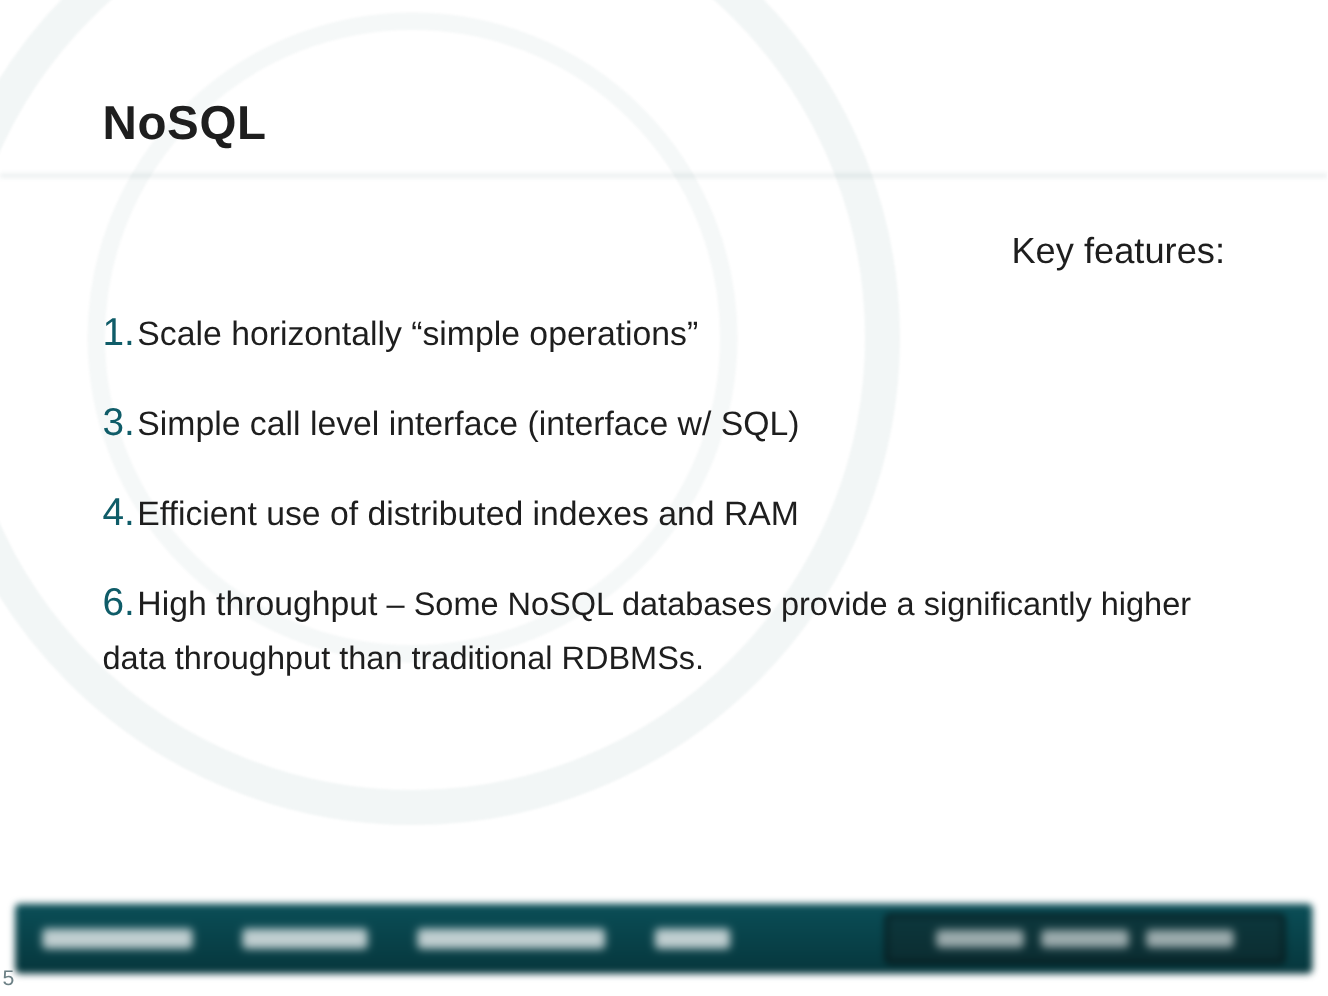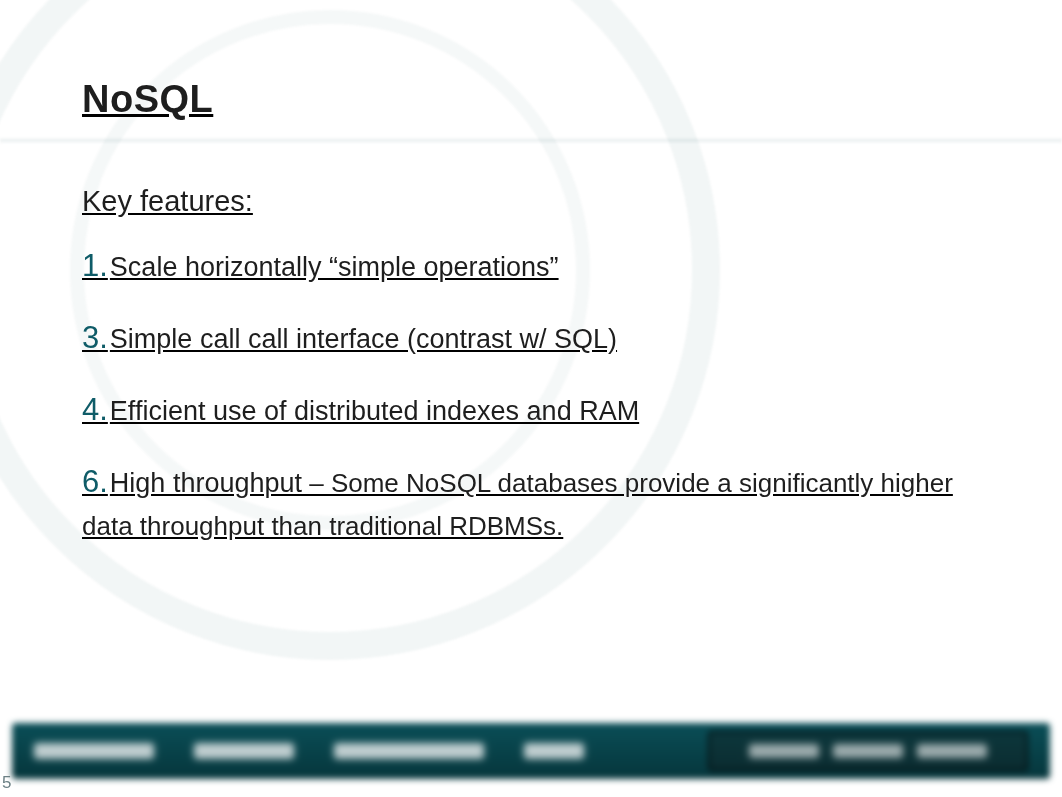--- a/index.html
+++ b/index.html
@@ -25,21 +25,20 @@
       position: absolute;
       top: 50%; left: 50%;
       transform: translate(-50%, -50%);
       width: 520px; height: 520px;
       border-radius: 50%;
       border: 14px solid rgba(5, 70, 80, 0.04);
     }
     .content {
       position: relative;
       padding: 78px 82px 0 82px;
-      text-decoration: underline;
     }
     .title {
       font-size: 38px;
       font-weight: 700;
       color: #1e1e1e;
       margin-bottom: 18px;
       letter-spacing: 0.5px;
     }
     .hr {
       height: 4px;
@@ -49,20 +48,21 @@
       filter: blur(1.5px);
       margin-bottom: 42px;
     }
     .body-text {
       color: #1e1e1e;
     }
     .lead {
       font-size: 29px;
       font-weight: 400;
       margin-bottom: 2px;
+      text-align: right;
     }
     .list { list-style: none; }
     .list li {
       font-size: 27px;
       line-height: 1.55;
       color: #1e1e1e;
       margin-top: 24px;
     }
     .num {
       font-size: 31px;
@@ -135,21 +135,21 @@
   </div>
 
   <div class="content">
     <h1 class="title">NoSQL</h1>
     <div class="hr"></div>
 
     <div class="body-text">
       <p class="lead">Key features:</p>
       <ol class="list">
         <li><span class="num">1.</span><span>Scale horizontally “simple operations”</span></li>
-        <li><span class="num">3.</span><span>Simple call call interface (contrast w/ SQL)</span></li>
+        <li><span class="num">3.</span><span>Simple call level interface (interface w/ SQL)</span></li>
         <li><span class="num">4.</span><span>Efficient use of distributed indexes and RAM</span></li>
         <li><span class="num">6.</span><span>High throughput</span><span class="item6-detail"> – Some NoSQL databases provide a significantly higher data throughput than traditional RDBMSs.</span></li>
       </ol>
     </div>
   </div>
 
   <div class="footer">
     <div class="footer-left">
       <div class="footer-word w1"></div>
       <div class="footer-word w2"></div>

